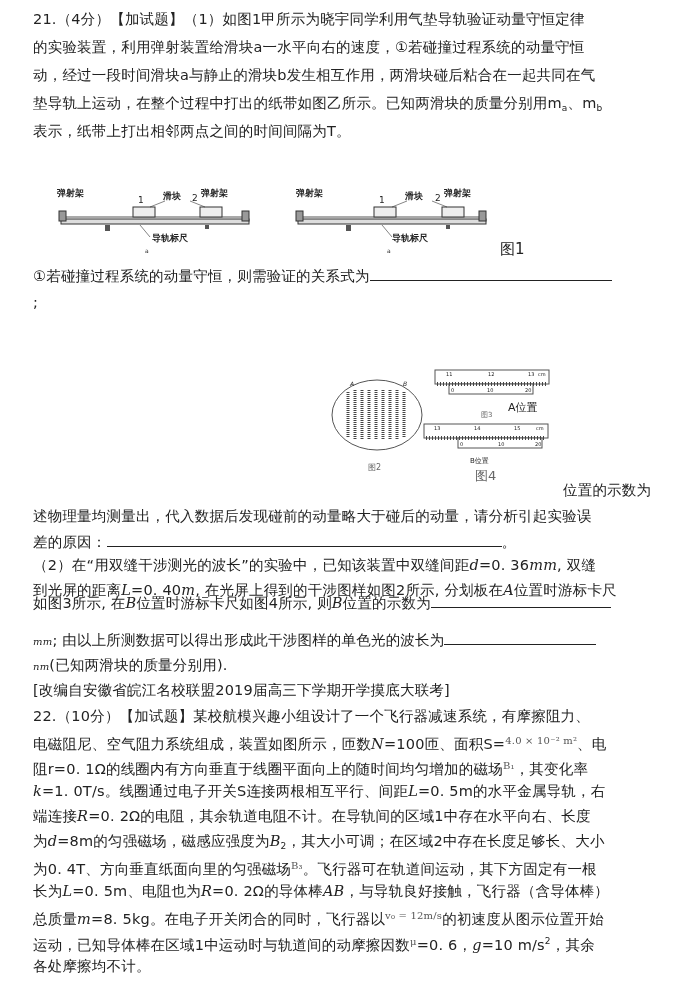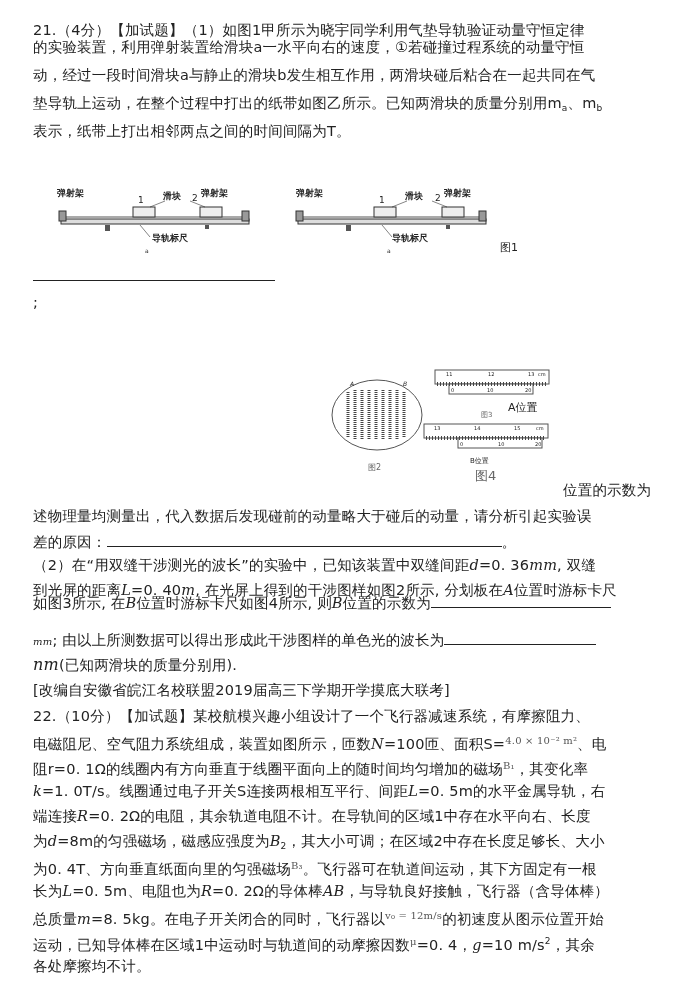--- a/index.html
+++ b/index.html
@@ -5,26 +5,26 @@
   html, body { margin: 0; padding: 0; background: #ffffff; }
   body { width: 693px; height: 993px; position: relative; overflow: hidden;
          font-family: "DejaVu Sans", sans-serif; color: #222; font-size: 14.5px; }
   .line { position: absolute; left: 33px; white-space: nowrap; line-height: 20px; letter-spacing: 0.2px; }
   .blank { display: inline-block; border-bottom: 1px solid #222; height: 14px; vertical-align: baseline; }
   .it { font-style: italic; font-family: "DejaVu Serif", serif; }
   .sub { font-size: 9px; vertical-align: -3px; }
   .sup { font-size: 9px; vertical-align: 6px; }
   .math { font-family: "DejaVu Serif", serif; font-size: 10px; color: #555; vertical-align: 5px; }
   .fig { position: absolute; }
-  .figlabel { position: absolute; font-size: 11px; }
+  .figlabel { position: absolute; font-size: 15px; }
 </style>
 </head>
 <body>
 
-<div class="line" style="top:20px">21.（4分）【加试题】（1）如图1甲所示为晓宇同学利用气垫导轨验证动量守恒定律</div>
+<div class="line" style="top:9px">21.（4分）【加试题】（1）如图1甲所示为晓宇同学利用气垫导轨验证动量守恒定律</div>
 <div class="line" style="top:37px">的实验装置，利用弹射装置给滑块a一水平向右的速度，①若碰撞过程系统的动量守恒</div>
 <div class="line" style="top:65px">动，经过一段时间滑块a与静止的滑块b发生相互作用，两滑块碰后粘合在一起共同在气</div>
 <div class="line" style="top:93px">
   <span>垫导轨上运动，在整个过程中打出的纸带如图乙所示。已知两滑块的质量分别用</span><span><span>m</span><span class="sub">a</span></span><span>、</span><span><span>m</span><span class="sub">b</span></span>
 </div>
 <div class="line" style="top:121px">表示，纸带上打出相邻两点之间的时间间隔为T。</div>
 
 <div class="fig" style="left:55px;top:185px;width:210px;height:72px">
   <svg width="210" height="72">
     <line x1="8" y1="32" x2="190" y2="32" stroke="#555" stroke-width="1"></line>
@@ -65,21 +65,21 @@
   <span class="figlabel" style="left:87px;top:10px;font-size:9px">1</span>
   <span class="figlabel" style="left:113px;top:5px;font-size:9px;font-weight:bold">滑块</span>
   <span class="figlabel" style="left:143px;top:8px;font-size:9px">2</span>
   <span class="figlabel" style="left:152px;top:2px;font-size:9px;font-weight:bold">弹射架</span>
   <span class="figlabel" style="left:100px;top:47px;font-size:9px;font-weight:bold">导轨标尺</span>
   <span class="figlabel" style="left:95px;top:62px;font-size:6px">a</span>
 </div>
 <span class="figlabel" style="left:500px;top:240px">图1</span>
 
 <div class="line" style="top:266px">
-  <span class="blank" style="width:242px"></span>
+  <span>①若碰撞过程系统的动量守恒，则需验证的关系式为</span><span class="blank" style="width:242px"></span>
 </div>
 <div class="line" style="top:292px">;</div>
 
 <div class="fig" style="left:330px;top:378px;width:95px;height:75px">
   <svg width="95" height="75">
     <ellipse cx="47" cy="37" rx="45" ry="35" fill="#fff" stroke="#555" stroke-width="1"></ellipse>
     <g stroke="#444" stroke-width="3" stroke-dasharray="1,1">
       <line x1="18" y1="14" x2="18" y2="60"></line>
         <line x1="25" y1="12" x2="25" y2="62"></line>
       <line x1="32" y1="12" x2="32" y2="62"></line>
@@ -142,21 +142,21 @@
 <div class="line" style="top:580px">
   <span>到光屏的距离</span><span class="it">L</span><span>=0. 40</span><span class="it">m</span><span>, 在光屏上得到的干涉图样如图2所示, 分划板在</span><span class="it">A</span><span>位置时游标卡尺</span>
 </div>
 <div class="line" style="top:593px">
   <span>如图3所示, 在</span><span class="it">B</span><span>位置时游标卡尺如图4所示, 则</span><span class="it">B</span><span>位置的示数为</span><span class="blank" style="width:180px"></span>
 </div>
 <div class="line" style="top:630px">
   <span class="it" style="font-size:10px">mm</span><span>; 由以上所测数据可以得出形成此干涉图样的单色光的波长为</span><span class="blank" style="width:152px"></span>
 </div>
 <div class="line" style="top:655px">
-  <span class="it" style="font-size:16px">nm</span><span>(已知两滑块的质量分别用).</span>
+  <span class="it" style="font-size:10px">nm</span><span>(已知两滑块的质量分别用).</span>
 </div>
 <div class="line" style="top:680px">[改编自安徽省皖江名校联盟2019届高三下学期开学摸底大联考]</div>
 
 <div class="line" style="top:706px">22.（10分）【加试题】某校航模兴趣小组设计了一个飞行器减速系统，有摩擦阻力、</div>
 <div class="line" style="top:731px">
   <span>电磁阻尼、空气阻力系统组成，装置如图所示，匝数</span><span class="it">N</span><span>=100匝、面积S=</span><span class="math">4.0 × 10⁻² m²</span><span>、电</span>
 </div>
 <div class="line" style="top:756px">
   <span>阻r=0. 1Ω的线圈内有方向垂直于线圈平面向上的随时间均匀增加的磁场</span><span class="math">B₁</span><span>，其变化率</span>
 </div>
@@ -172,15 +172,15 @@
 <div class="line" style="top:856px">
   <span>为0. 4T、方向垂直纸面向里的匀强磁场</span><span class="math">B₃</span><span>。飞行器可在轨道间运动，其下方固定有一根</span>
 </div>
 <div class="line" style="top:881px">
   <span>长为</span><span class="it">L</span><span>=0. 5m、电阻也为</span><span class="it">R</span><span>=0. 2Ω的导体棒</span><span class="it">AB</span><span>，与导轨良好接触，飞行器（含导体棒）</span>
 </div>
 <div class="line" style="top:906px">
   <span>总质量</span><span class="it">m</span><span>=8. 5kg。在电子开关闭合的同时，飞行器以</span><span class="math">v₀ = 12m/s</span><span>的初速度从图示位置开始</span>
 </div>
 <div class="line" style="top:931px">
-  <span>运动，已知导体棒在区域1中运动时与轨道间的动摩擦因数</span><span class="math">μ</span><span>=0. 4，</span><span class="it">g</span><span>=10 m/s</span><span class="sup">2</span><span>，其余</span>
+  <span>运动，已知导体棒在区域1中运动时与轨道间的动摩擦因数</span><span class="math">μ</span><span>=0. 6，</span><span class="it">g</span><span>=10 m/s</span><span class="sup">2</span><span>，其余</span>
 </div>
 <div class="line" style="top:956px">各处摩擦均不计。</div>
 
 </body></html>

